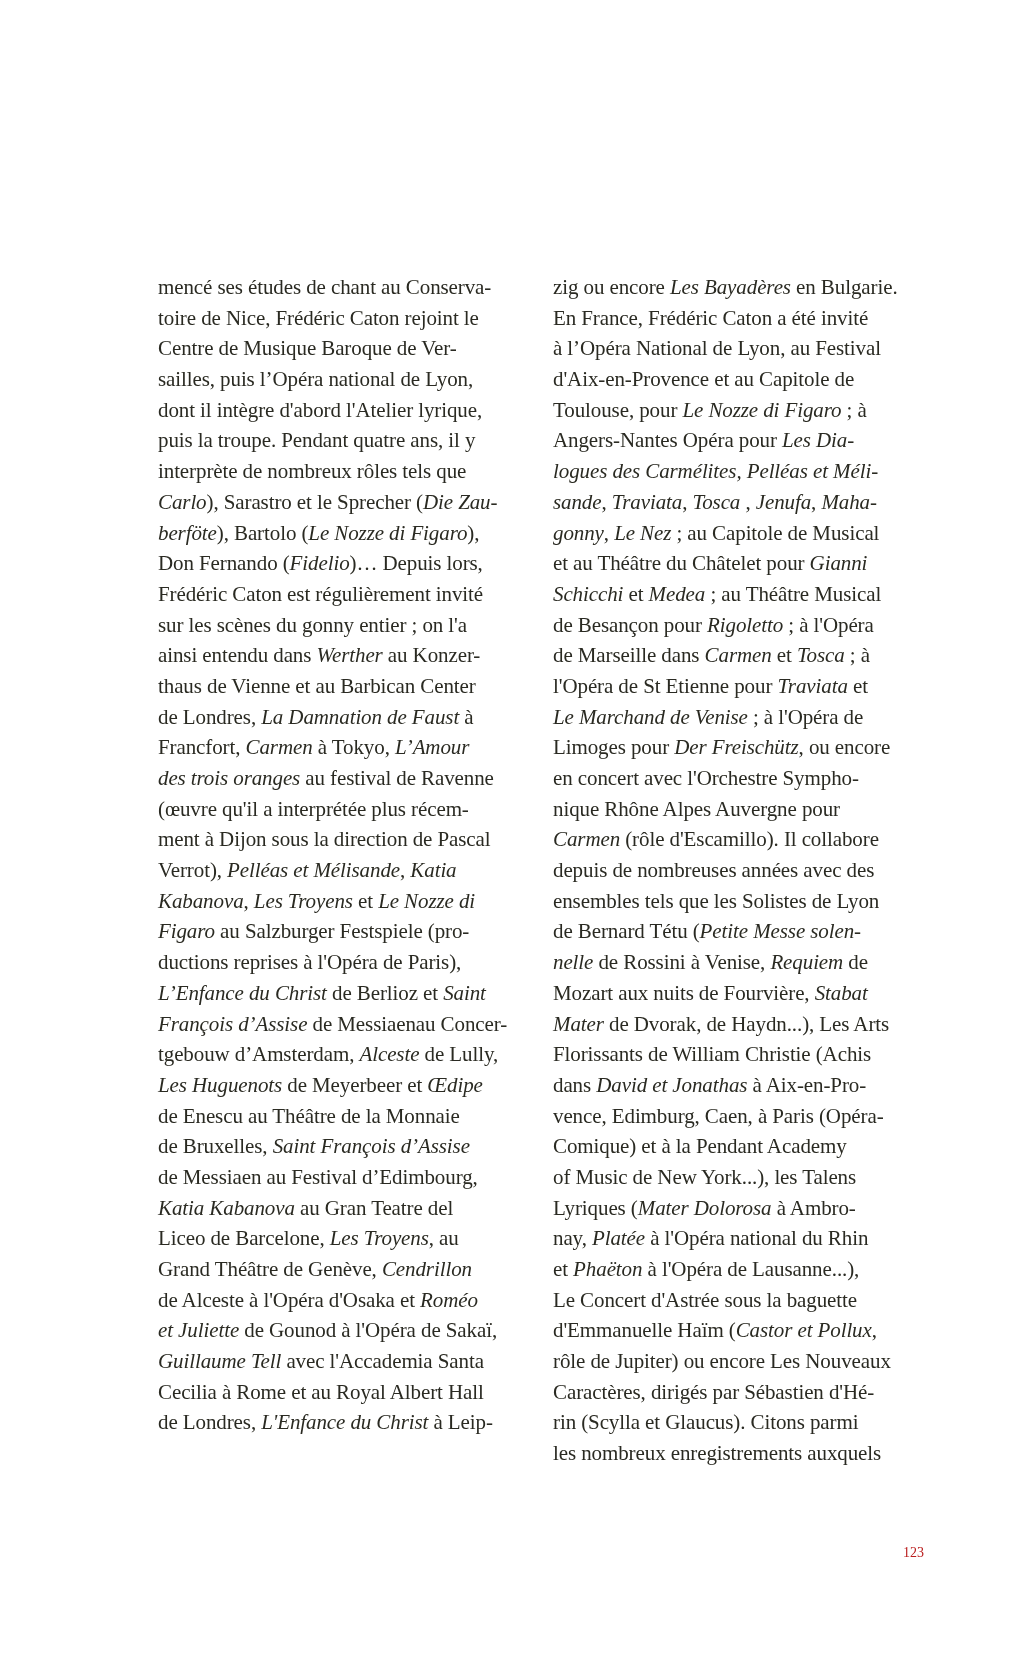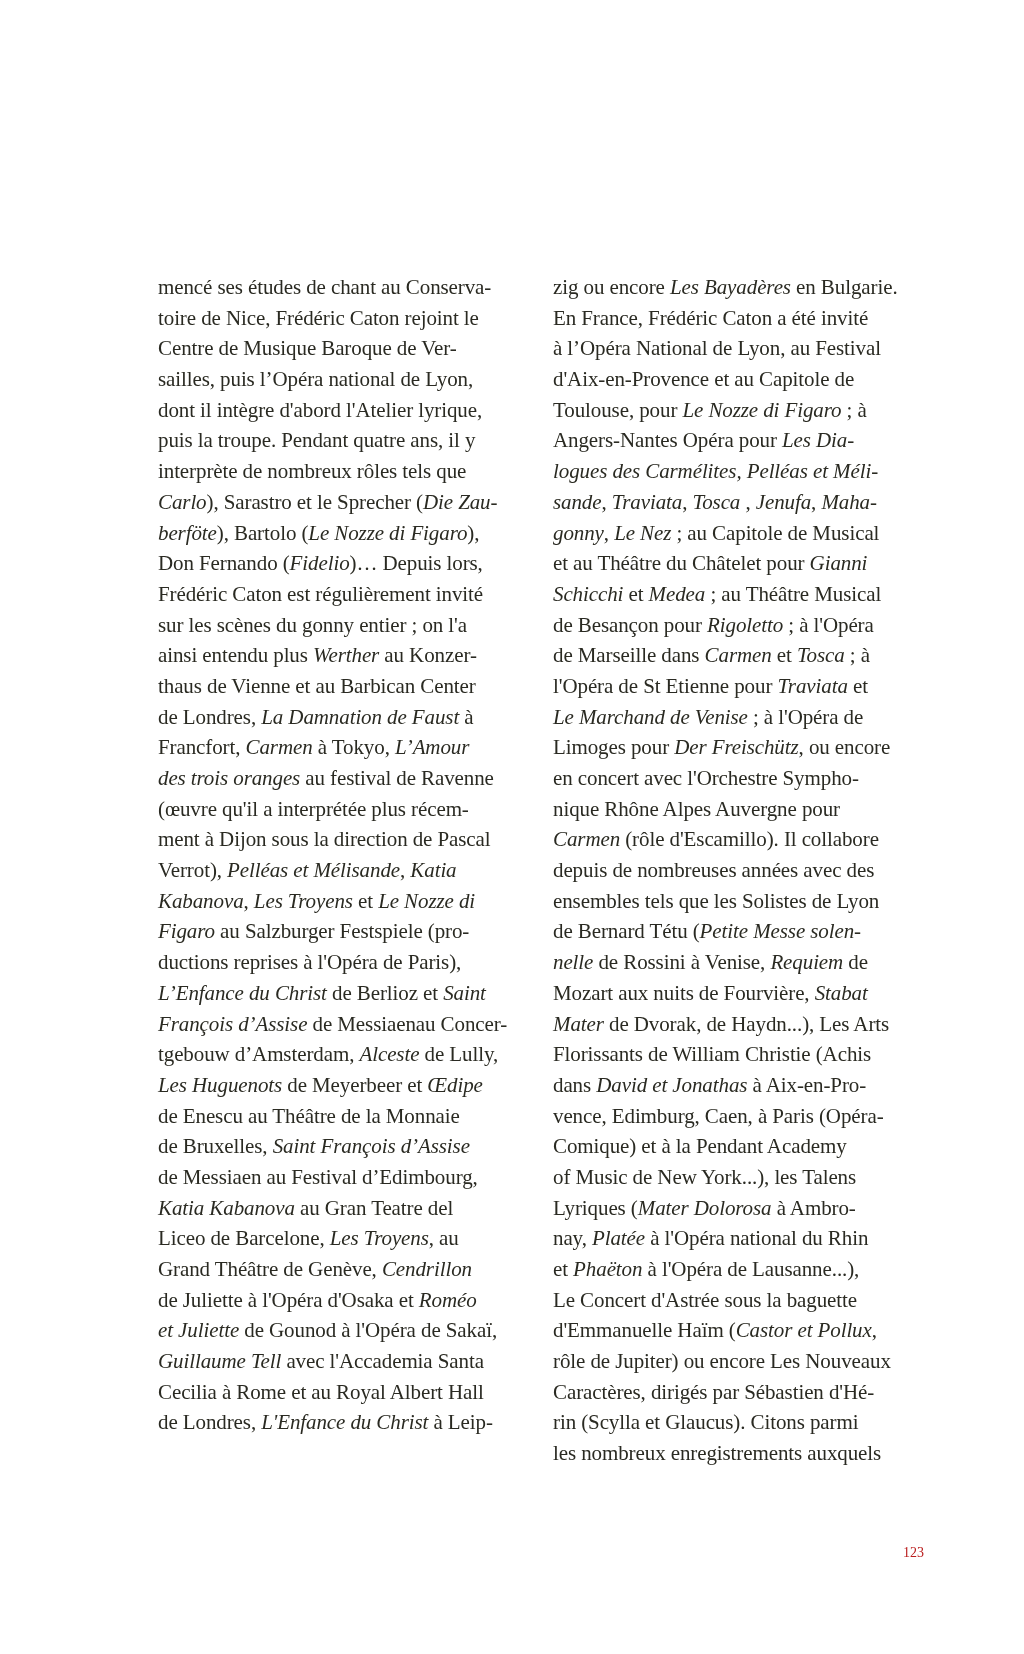--- a/index.html
+++ b/index.html
@@ -22,42 +22,42 @@
       <div class="line"><span>Centre de Musique Baroque de Ver-</span></div>
       <div class="line"><span>sailles, puis l’Opéra national de Lyon,</span></div>
       <div class="line"><span>dont il intègre d'abord l'Atelier lyrique,</span></div>
       <div class="line"><span>puis la troupe. Pendant quatre ans, il y</span></div>
       <div class="line"><span>interprète de nombreux rôles tels que</span></div>
       <div class="line"><i>Carlo</i><span>), Sarastro et le Sprecher (</span><i>Die Zau-</i></div>
       <div class="line"><i>berföte</i><span>), Bartolo (</span><i>Le Nozze di Figaro</i><span>),</span></div>
       <div class="line"><span>Don Fernando (</span><i>Fidelio</i><span>)… Depuis lors,</span></div>
       <div class="line"><span>Frédéric Caton est régulièrement invité</span></div>
       <div class="line"><span>sur les scènes du gonny entier ; on l'a</span></div>
-      <div class="line"><span>ainsi entendu plus </span><i>Werther</i><span> au Konzer-</span></div>
+      <div class="line"><span>ainsi entendu dans </span><i>Werther</i><span> au Konzer-</span></div>
       <div class="line"><span>thaus de Vienne et au Barbican Center</span></div>
       <div class="line"><span>de Londres, </span><i>La Damnation de Faust</i><span> à</span></div>
       <div class="line"><span>Francfort, </span><i>Carmen</i><span> à Tokyo, </span><i>L’Amour</i></div>
       <div class="line"><i>des trois oranges</i><span> au festival de Ravenne</span></div>
       <div class="line"><span>(œuvre qu'il a interprétée plus récem-</span></div>
       <div class="line"><span>ment à Dijon sous la direction de Pascal</span></div>
       <div class="line"><span>Verrot), </span><i>Pelléas et Mélisande</i><span>, </span><i>Katia</i></div>
       <div class="line"><i>Kabanova</i><span>, </span><i>Les Troyens</i><span> et </span><i>Le Nozze di</i></div>
       <div class="line"><i>Figaro</i><span> au Salzburger Festspiele (pro-</span></div>
       <div class="line"><span>ductions reprises à l'Opéra de Paris),</span></div>
       <div class="line"><i>L’Enfance du Christ</i><span> de Berlioz et </span><i>Saint</i></div>
       <div class="line"><i>François d’Assise</i><span> de Messiaenau Concer-</span></div>
       <div class="line"><span>tgebouw d’Amsterdam, </span><i>Alceste</i><span> de Lully,</span></div>
       <div class="line"><i>Les Huguenots</i><span> de Meyerbeer et </span><i>Œdipe</i></div>
       <div class="line"><span>de Enescu au Théâtre de la Monnaie</span></div>
       <div class="line"><span>de Bruxelles, </span><i>Saint François d’Assise</i></div>
       <div class="line"><span>de Messiaen au Festival d’Edimbourg,</span></div>
       <div class="line"><i>Katia Kabanova</i><span> au Gran Teatre del</span></div>
       <div class="line"><span>Liceo de Barcelone, </span><i>Les Troyens</i><span>, au</span></div>
       <div class="line"><span>Grand Théâtre de Genève, </span><i>Cendrillon</i></div>
-      <div class="line"><span>de Juliette à l'Opéra d'Osaka et </span><i>Roméo</i></div>
+      <div class="line"><span>de Alceste à l'Opéra d'Osaka et </span><i>Roméo</i></div>
       <div class="line"><i>et Juliette</i><span> de Gounod à l'Opéra de Sakaï,</span></div>
       <div class="line"><i>Guillaume Tell</i><span> avec l'Accademia Santa</span></div>
       <div class="line"><span>Cecilia à Rome et au Royal Albert Hall</span></div>
       <div class="line"><span>de Londres, </span><i>L'Enfance du Christ</i><span> à Leip-</span></div>
     </div>
   <div class="col col-right">
       <div class="line"><span>zig ou encore </span><i>Les Bayadères</i><span> en Bulgarie.</span></div>
       <div class="line"><span>En France, Frédéric Caton a été invité</span></div>
       <div class="line"><span>à l’Opéra National de Lyon, au Festival</span></div>
       <div class="line"><span>d'Aix-en-Provence et au Capitole de</span></div>

